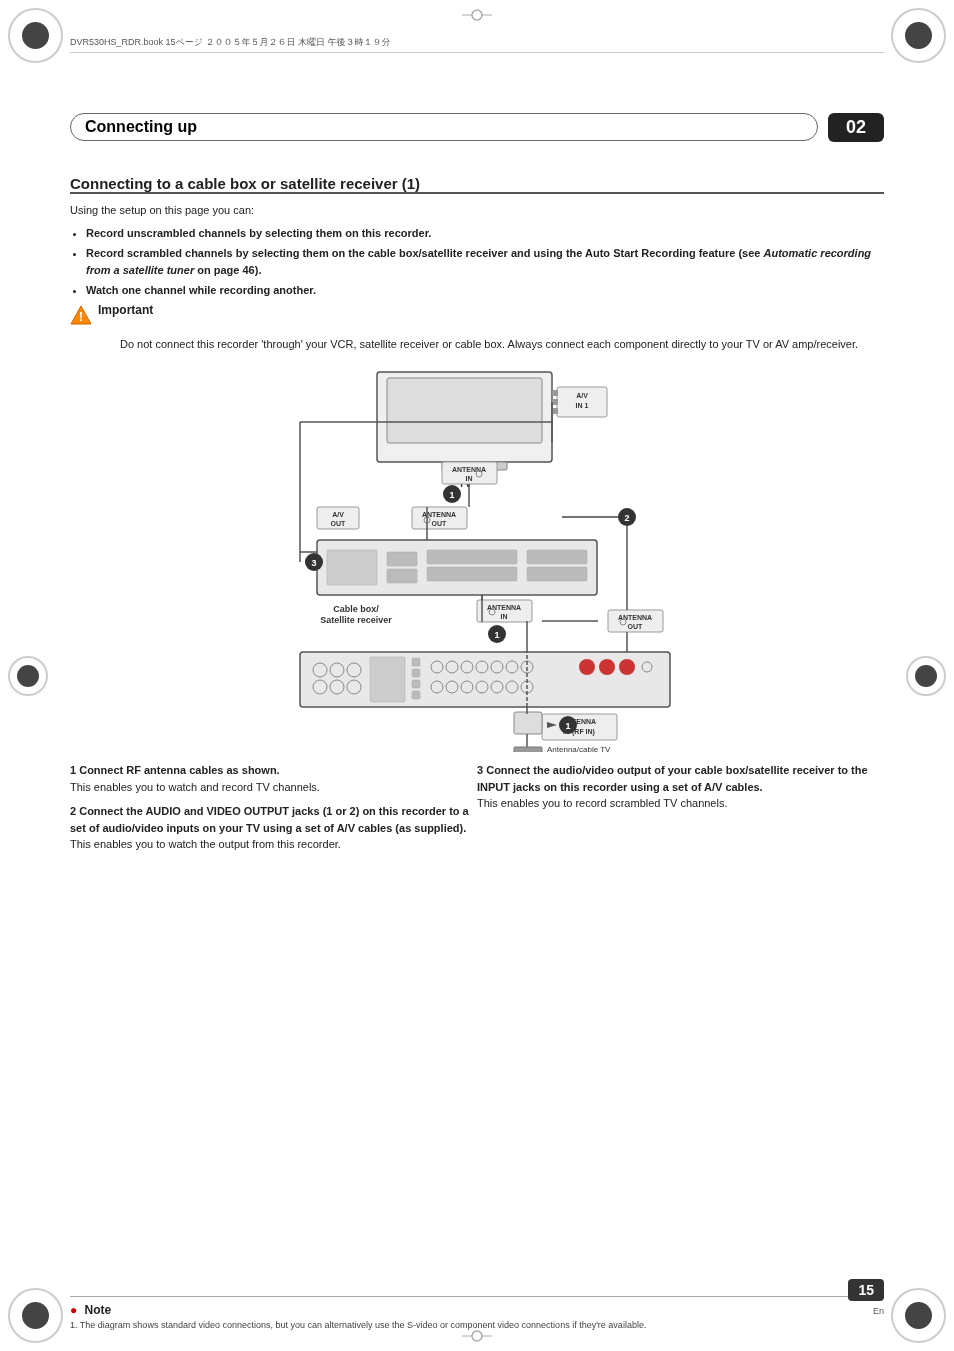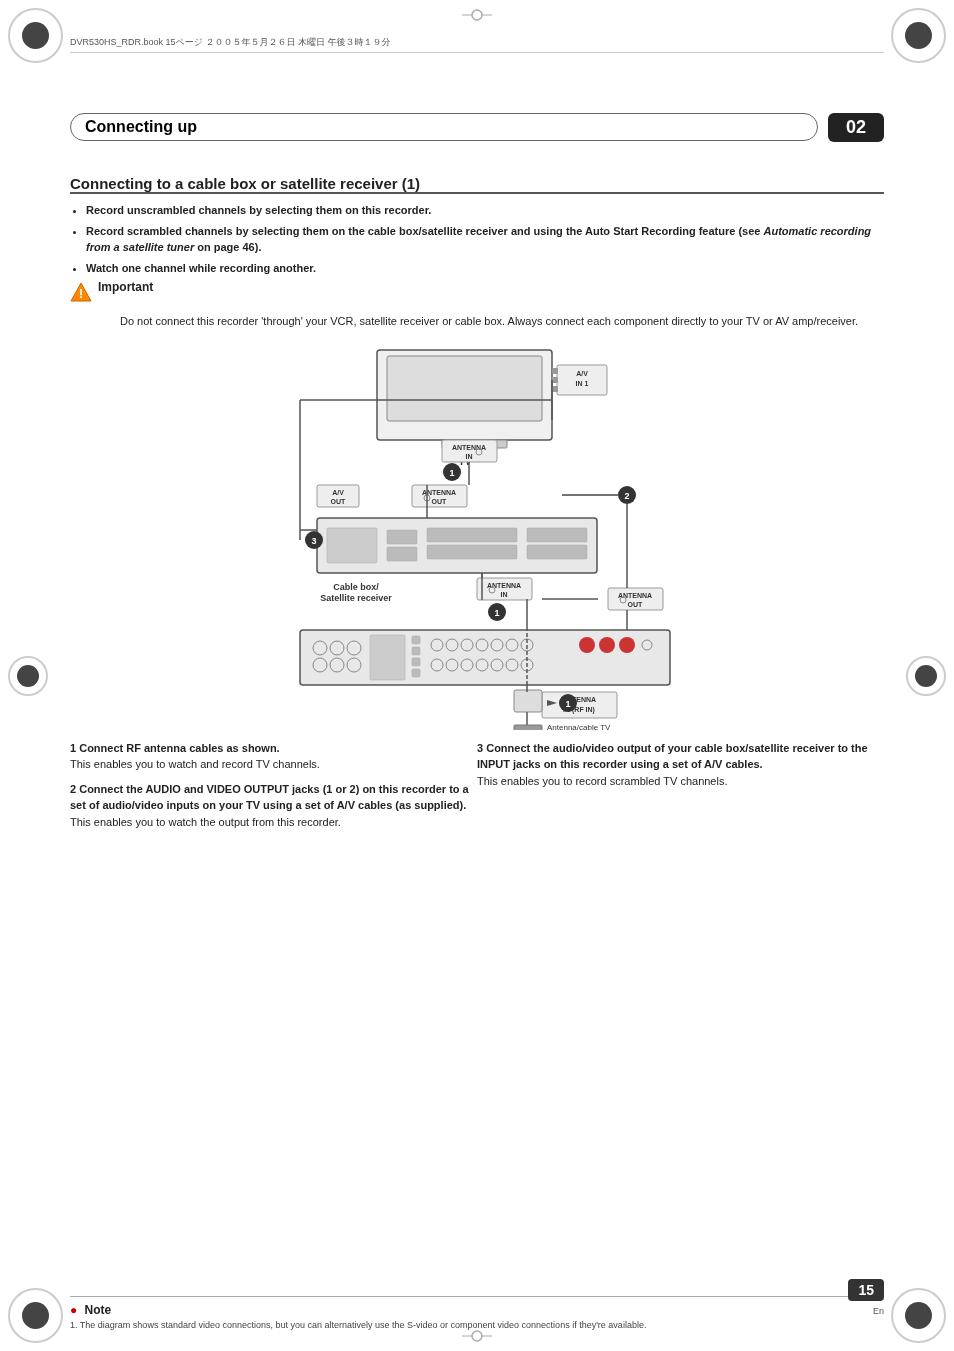--- a/index.html
+++ b/index.html
@@ -321,20 +321,21 @@
 
 <div class="header-bar">
   <div class="header-title-box">Connecting up</div>
   <div class="chapter-badge">02</div>
 </div>
 
 <div class="main-content">
 
   <div class="section-title">Connecting to a cable box or satellite receiver (1)</div>
 
+  <p class="intro-text">Using the setup on this page you can:</p>
 
   <ul class="bullet-list">
     <li>Record unscrambled channels by selecting them on this recorder.</li>
     <li>Record scrambled channels by selecting them on the cable box/satellite receiver and using the Auto Start Recording feature (see <em>Automatic recording from a satellite tuner</em> on page 46).</li>
     <li>Watch one channel while recording another.</li>
   </ul>
 
   <div class="important-box">
     <div class="important-icon">
       <svg width="22" height="22" viewBox="0 0 22 22">

